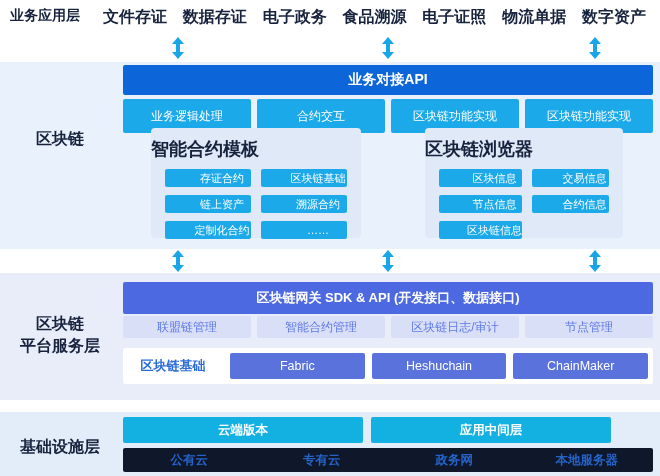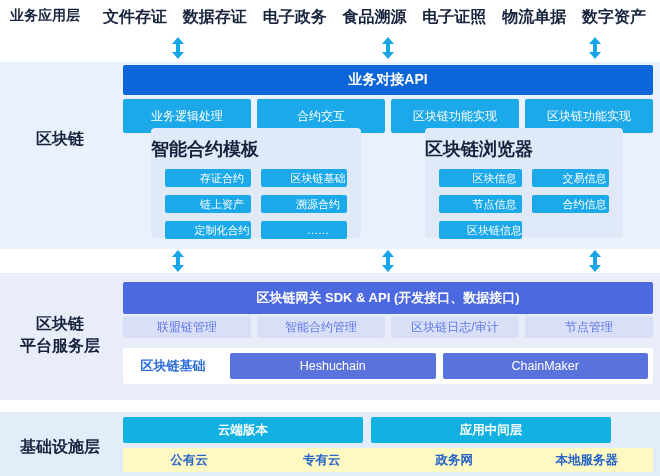--- a/index.html
+++ b/index.html
@@ -110,21 +110,21 @@
 
   
   .version-row { left: 123px; top: 5px; width: 488px; height: 26px; display: flex; gap: 8px; }
   .version-box {
     flex: 1; background: #12b1e2; border-radius: 2px;
     display: flex; align-items: center; justify-content: center;
     color: #ffffff; font-size: 12.5px; font-weight: bold;
   }
   .env-strip {
     left: 123px; top: 36px; width: 530px; height: 24px;
-    background: #fef9c3; border-radius: 2px; display: flex;
+    background: #0f172a; border-radius: 2px; display: flex;
   }
   .env-cell {
     flex: 1; display: flex; align-items: center; justify-content: center;
     color: #2563c8; font-size: 12.5px; font-weight: bold;
   }
 </style>
 </head>
 <body>
 
 <div class="abs top-layer-label">业务应用层</div>
@@ -218,20 +218,21 @@
 
   <div class="abs mgmt-row">
     <div class="mgmt-box">联盟链管理</div>
     <div class="mgmt-box">智能合约管理</div>
     <div class="mgmt-box">区块链日志/审计</div>
     <div class="mgmt-box">节点管理</div>
   </div>
 
   <div class="abs base-strip">
     <div class="base-label">区块链基础</div>
+    <div class="chain-box">Fabric</div>
     <div class="chain-box">Heshuchain</div>
     <div class="chain-box">ChainMaker</div>
   </div>
 </div>
 
 <div class="abs panel panel-infra">
   <div class="abs layer-label" style="top:24px;">
     <div>基础设施层</div>
   </div>
 

